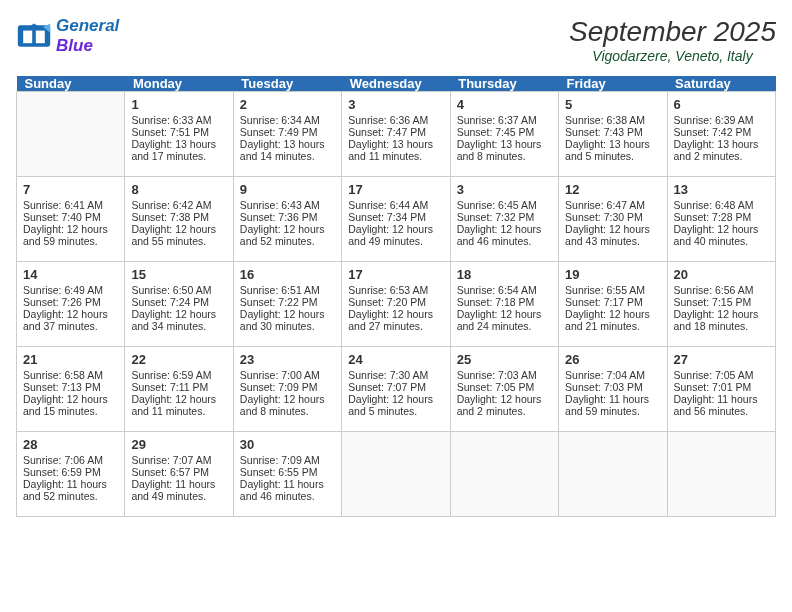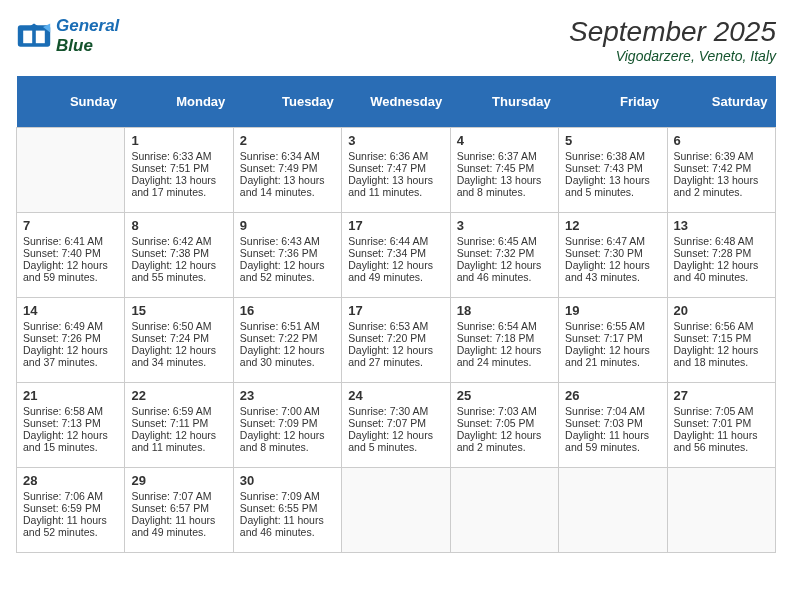--- a/index.html
+++ b/index.html
@@ -20,42 +20,42 @@
     .logo {
       display: flex;
       align-items: center;
       gap: 4px;
     }
     .logo-icon {
       width: 36px;
       height: 36px;
     }
     .title-block {
-      text-align: right;
+      text-align: center;
       margin-left: 27px;
     }
     .month-title {
       font-size: 28px;
       color: #333;
       font-weight: normal;
     }
     .subtitle {
       font-size: 14px;
       color: #14532d;
     }
     table {
       width: 100%;
       border-collapse: collapse;
       table-layout: fixed;
     }
     thead th {
       background: #2a6db5;
       color: #fff;
-      text-align: right;
-      padding: 18px 8px;
+      text-align: left;
+      padding: 0 8px;
       font-size: 13px;
       font-weight: bold;
     }
     tbody td {
       border: 1px solid #ccc;
       vertical-align: top;
       padding: 5px 6px;
       font-size: 10.5px;
       color: #333;
       height: 85px;
@@ -77,21 +77,21 @@
   <div class="logo">
     <svg class="logo-icon" viewBox="0 0 40 40">
       <rect x="2" y="8" width="36" height="24" rx="3" fill="#1a6db5"></rect>
       <polygon points="20,6 38,18 2,18" fill="#1a6db5"></polygon>
       <rect x="8" y="14" width="10" height="14" fill="white"></rect>
       <rect x="22" y="14" width="10" height="14" fill="white"></rect>
       <polygon points="30,10 38,6 38,16" fill="#5aaff0"></polygon>
     </svg>
     <div>
       <div style="font-size:17px;font-weight:bold;color:#1a6db5;">General</div>
-      <div style="font-size:17px;font-weight:bold;color:#14532d;">Blue</div>
+      <div style="font-size:17px;font-weight:bold;color:#6d28d9;">Blue</div>
     </div>
   </div>
   <div class="title-block">
     <div class="month-title">September 2025</div>
     <div class="subtitle">Vigodarzere, Veneto, Italy</div>
   </div>
 </div>
 
 <table>
   <thead>

